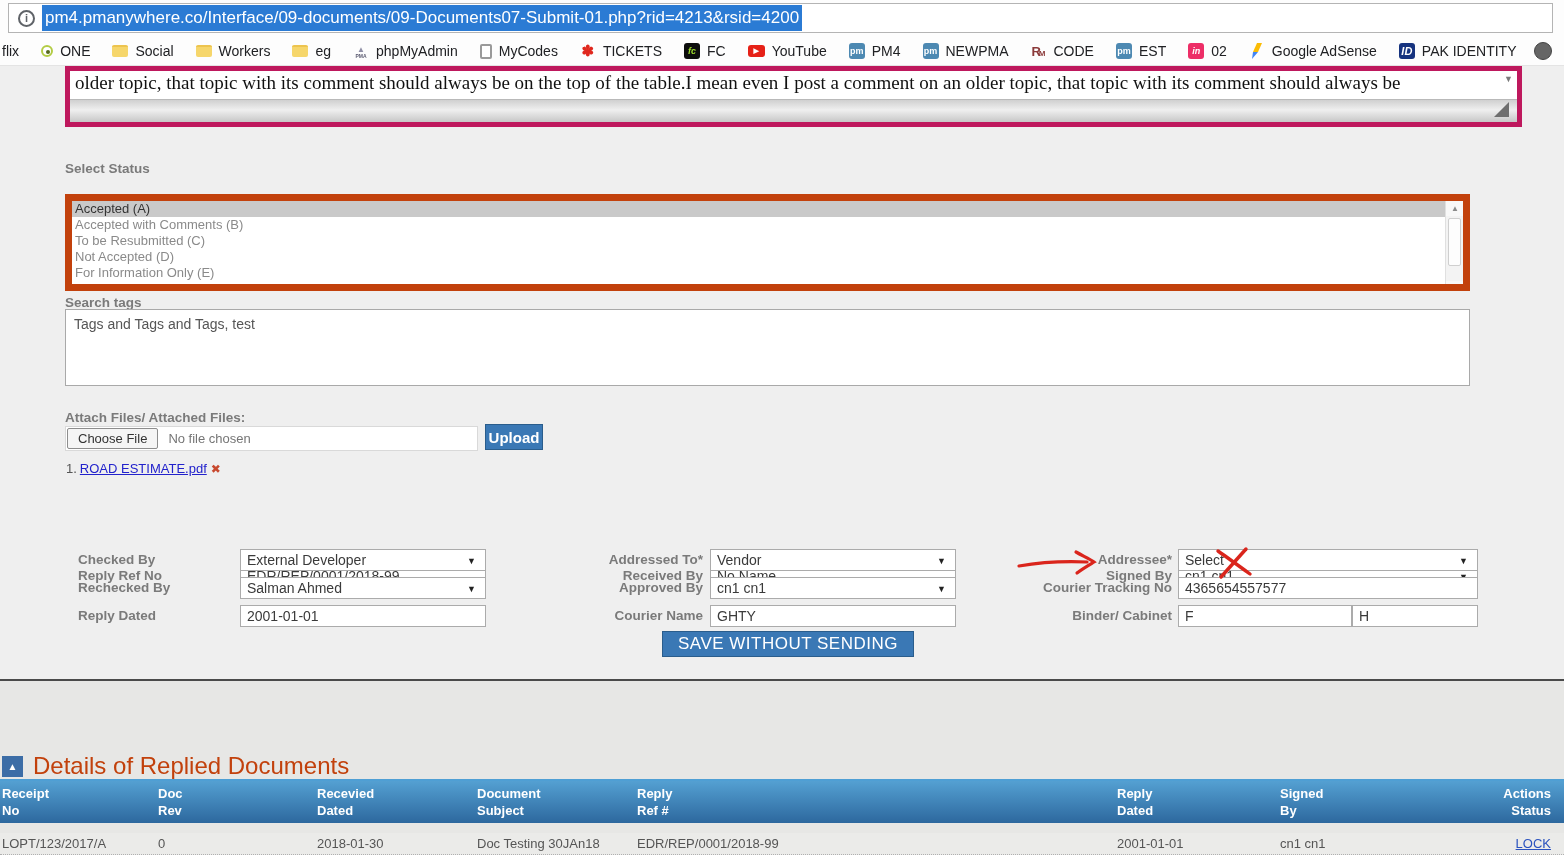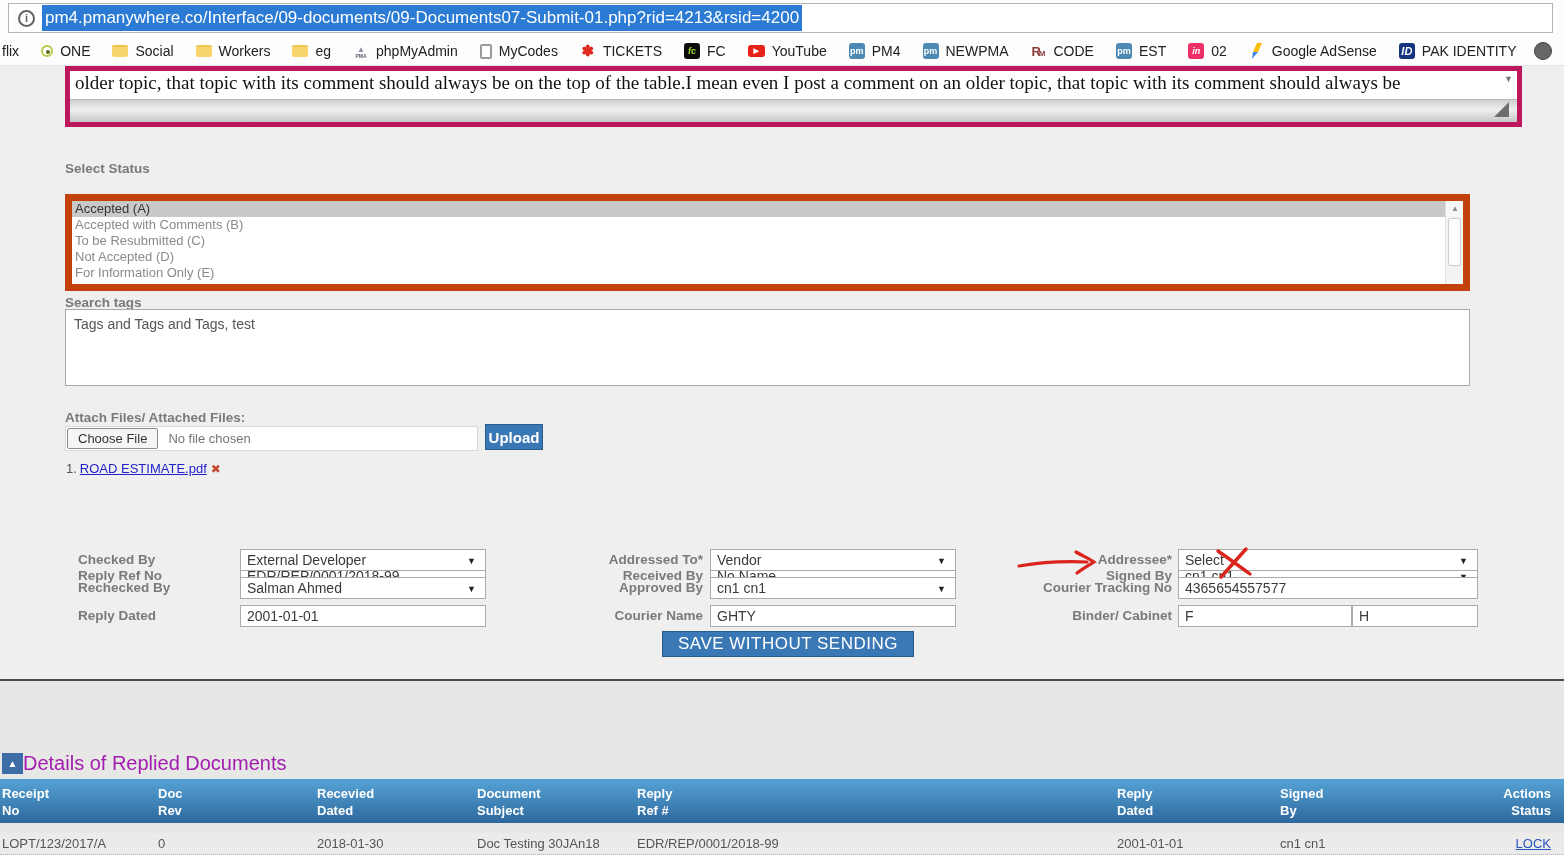--- a/index.html
+++ b/index.html
@@ -106,21 +106,21 @@
   #savebtn { position:absolute; left:662px; top:565px; width:252px; height:26px; background:#3a78b5;
              border:1px solid #2a5d8c; color:#fff; font-size:17px; font-family:inherit; letter-spacing:0.5px; }
 
   
   #bottom { position:absolute; top:679px; left:0; width:1564px; height:176px; background:#e7e7e5;
             border-top:2px solid #4a4a4a; }
   #sec-head { position:absolute; left:2px; top:71px; display:flex; align-items:center; }
   #collapse { width:21px; height:21px; background:#3c6da6; display:flex; align-items:center;
               justify-content:center; color:#fff; font-size:10px; }
   #collapse::before { content:"▲"; }
-  #sec-title { font-size:20px; color:#a21caf; }
+  #sec-title { font-size:24px; color:#c2410c; margin-left:10px; }
   #thead { position:absolute; left:0; top:98px; width:1564px; height:44px;
            background:linear-gradient(#54a0d2,#2d689e); border-top:2px solid #4f9fd4; }
   .th { position:absolute; top:4px; color:#fff; font-size:13px; font-weight:bold; line-height:17px; }
   .th span { display:block; }
   #trow { position:absolute; left:0; top:152px; width:1564px; height:22px; background:#ebebe9;
           border-bottom:1px dotted #b0b0b0; }
   .td { position:absolute; top:0; font-size:13px; color:#555; line-height:21px; white-space:nowrap; }
   .c0 { left:2px; width:150px; } .c1 { left:158px; width:155px; } .c2 { left:317px; width:157px; }
   .c3 { left:477px; width:157px; } .c4 { left:637px; width:470px; } .c5 { left:1117px; width:158px; }
   .c6 { left:1280px; width:155px; } .c7 { left:1440px; width:117px; text-align:right; padding-right:6px; }

